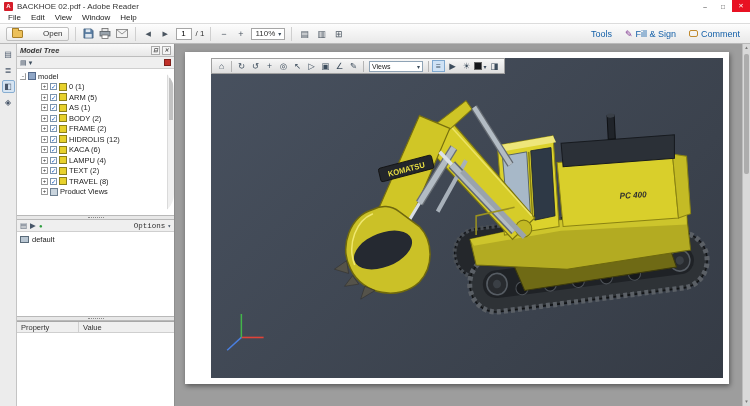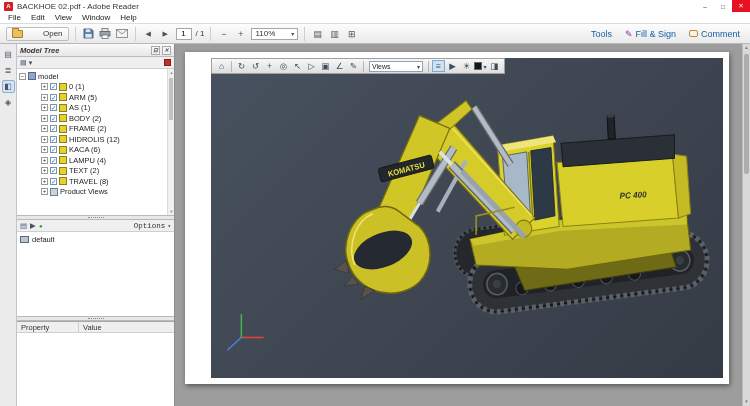--- a/index.html
+++ b/index.html
@@ -24,21 +24,21 @@
              display:flex; align-items:center; padding:0 6px; gap:4px; font-size:8px; color:#333; }
   .tbtn { display:flex; align-items:center; gap:20px; border:1px solid #bfbfbf; background:linear-gradient(#fff,#ececec);
           border-radius:2px; padding:1px 5px; height:14px; }
   .folder-icon { width:11px; height:8px; background:#ecc05a; border:1px solid #a87f28; border-radius:1px; position:relative; }
   .folder-icon::before { content:""; position:absolute; top:-3px; left:-1px; width:5px; height:2px; background:#ecc05a;
                          border:1px solid #a87f28; border-bottom:none; border-radius:1px 1px 0 0; }
   .ticon { width:13px; height:14px; display:flex; align-items:center; justify-content:center; color:#4a5560; font-size:9px; }
   .ticon svg { display:block; }
   .sep { width:1px; height:14px; background:#cfcfcf; margin:0 2px; }
   .page-input { width:16px; height:12px; border:1px solid #a6a6a6; font-size:8px; text-align:center; font-family:inherit; }
-  .zoom-box { display:flex; align-items:center; gap:16px; border:1px solid #a6a6a6; background:#fff; height:12px; padding:0 3px; }
+  .zoom-box { display:flex; align-items:center; gap:3px; border:1px solid #a6a6a6; background:#fff; height:12px; padding:0 3px; }
   .right-group { margin-left:auto; display:flex; align-items:center; gap:13px; font-size:9px; color:#1460a8; padding-right:4px; }
   .rg-item { display:flex; align-items:center; gap:3px; }
   .pen-ic { color:#7b2d8b; font-size:9px; }
   .bubble-ic { width:9px; height:7px; border:1.5px solid #c08a2e; border-radius:2px; }
 
   
   .content { display:flex; height:362px; }
 
   .iconstrip { width:17px; background:#ececec; border-right:1px solid #c4c4c4; display:flex; flex-direction:column;
                align-items:center; padding-top:4px; gap:3px; }
@@ -52,21 +52,21 @@
                   display:flex; align-items:center; padding:0 3px; font-weight:bold; color:#333;font-style:italic; }
   .panel-header .spacer { flex:1; }
   .ph-btn { width:9px; height:9px; border:1px solid #aaa; background:#f4f4f4; font-size:5.5px; line-height:7px;
             text-align:center; color:#555; margin-left:2px; }
 
   .mini-toolbar { height:12px; flex:none; background:#efefef; border-bottom:1px solid #cfcfcf; display:flex;
                   align-items:center; padding:0 3px; gap:2px; color:#49576a; }
   .mini-toolbar .mico { font-size:7px; }
   .red-swatch { width:7px; height:7px; background:#c03028; border:1px solid #7d1f1a; margin-left:auto; }
 
-  .tree { height:146px; flex:none; overflow:hidden; position:relative; padding:2px 0 0 2px; }
+  .tree { height:146px; flex:none; overflow:hidden; position:relative; padding:2px 0 0 2px;border-radius:21px; }
   .trow { display:flex; align-items:center; height:10.5px; gap:2px; white-space:nowrap; }
   .texp { width:7px; height:7px; flex:none; border:1px solid #9a9a9a; background:#fff; font-size:6px; line-height:5px;
           text-align:center; color:#333; }
   .tcheck { width:7px; height:7px; flex:none; border:1px solid #7a93ad; background:#fff; font-size:6.5px; line-height:6px;
             text-align:center; color:#1b62c4; font-style:normal; }
   .tico { width:8px; height:8px; flex:none; }
   .tico.cube { background:#8fa6c6; border:1px solid #54698a; }
   .tico.doc  { background:#e4e08c; border:1px solid #8a7f1c; }
   .tico.part { background:#e7d12c; border:1px solid #8a7f1c; }
   .tico.views{ background:#c9d4dd; border:1px solid #6c7f90; }

